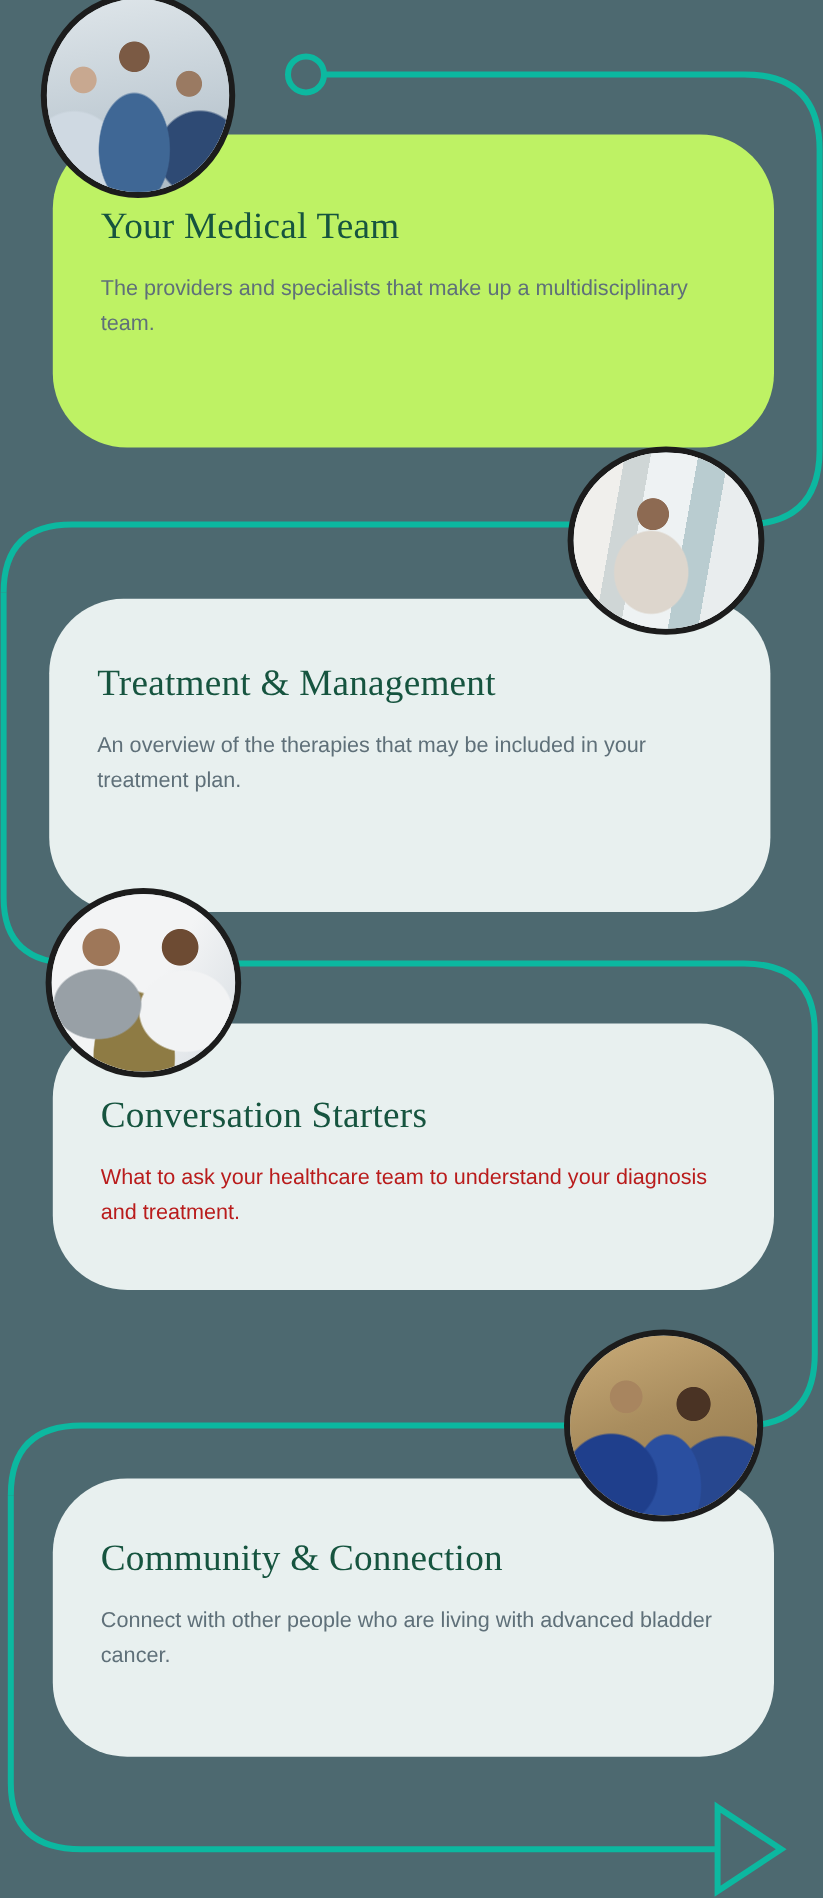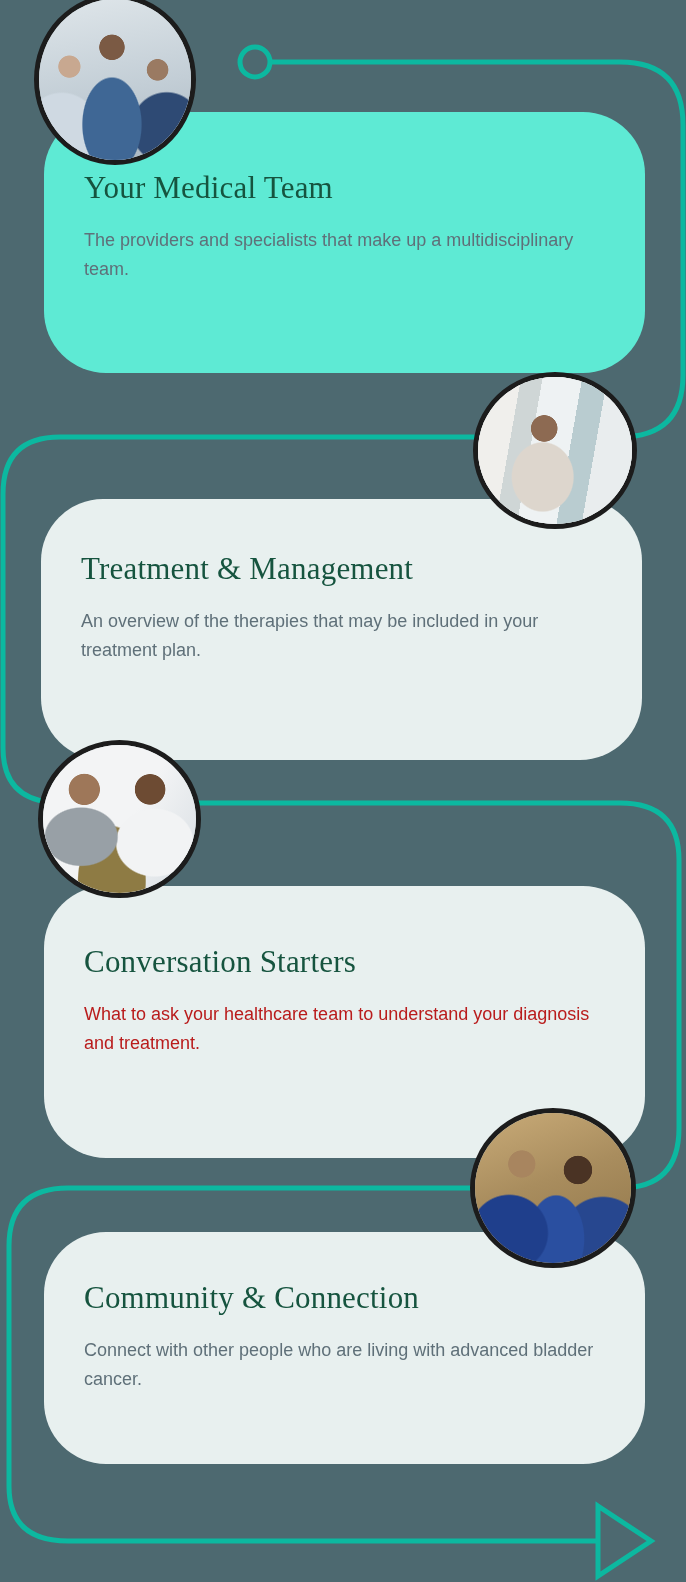--- a/index.html
+++ b/index.html
@@ -35,21 +35,21 @@
     font-size: 18px;
     line-height: 1.62;
     margin-top: 20px;
     max-width: 520px;
   }
 
   .c1 { left: 44px;  top: 112px;  width: 601px; height: 261px; }
   .c1 .card-title { margin-top: 58px; }
   .c2 { left: 41px;  top: 499px;  width: 601px; height: 261px; }
   .c2 .card-title { margin-top: 52px; }
-  .c3 { left: 44px;  top: 886px;  width: 601px; height: 272px; }
+  .c3 { left: 44px;  top: 853px;  width: 601px; height: 222px; }
   .c3 .card-title { margin-top: 58px; }
   .c4 { left: 44px;  top: 1232px; width: 601px; height: 232px; }
   .c4 .card-title { margin-top: 48px; }
 
   
   .avatar {
     position: absolute;
     border-radius: 50%;
     z-index: 3;
     border: 5px solid #1c1c1c;
@@ -113,21 +113,21 @@
 
     <path stroke="#0cb8a0" stroke-width="5" stroke-linecap="butt" d="M3 494 V 748 Q 3 803 62 803 H 620 Q 679 803 679 860"></path>
 
     <path stroke="#0cb8a0" stroke-width="5" stroke-linecap="butt" d="M679 860 V 1128 Q 679 1188 620 1188 H 68 Q 9 1188 9 1246"></path>
 
     <path stroke="#0cb8a0" stroke-width="5" stroke-linecap="butt" d="M9 1246 V 1486 Q 9 1541 68 1541 H 598"></path>
 
     <path stroke="#0cb8a0" stroke-width="5" stroke-linejoin="miter" fill="none" d="M598 1506 L 651 1541 L 598 1576 Z"></path>
   </svg>
 
-  <div class="card c1" style="background: #5eead4;">
+  <div class="card c1" style="background: #bef264;">
     <div class="card-title" style="color: rgb(22, 84, 63);">Your Medical Team</div>
     <div class="card-body" style="color: rgb(95, 112, 121);">The providers and specialists that make up a multidisciplinary team.</div>
   </div>
   <div class="avatar a1" style="border-color: rgb(28, 28, 28);">
     <div class="ph ph-team"></div>
   </div>
 
   <div class="card c2" style="background: rgb(232, 240, 239);">
     <div class="card-title" style="color: rgb(22, 84, 63);">Treatment &amp; Management</div>
     <div class="card-body" style="color: rgb(95, 112, 121);">An overview of the therapies that may be included in your treatment plan.</div>

